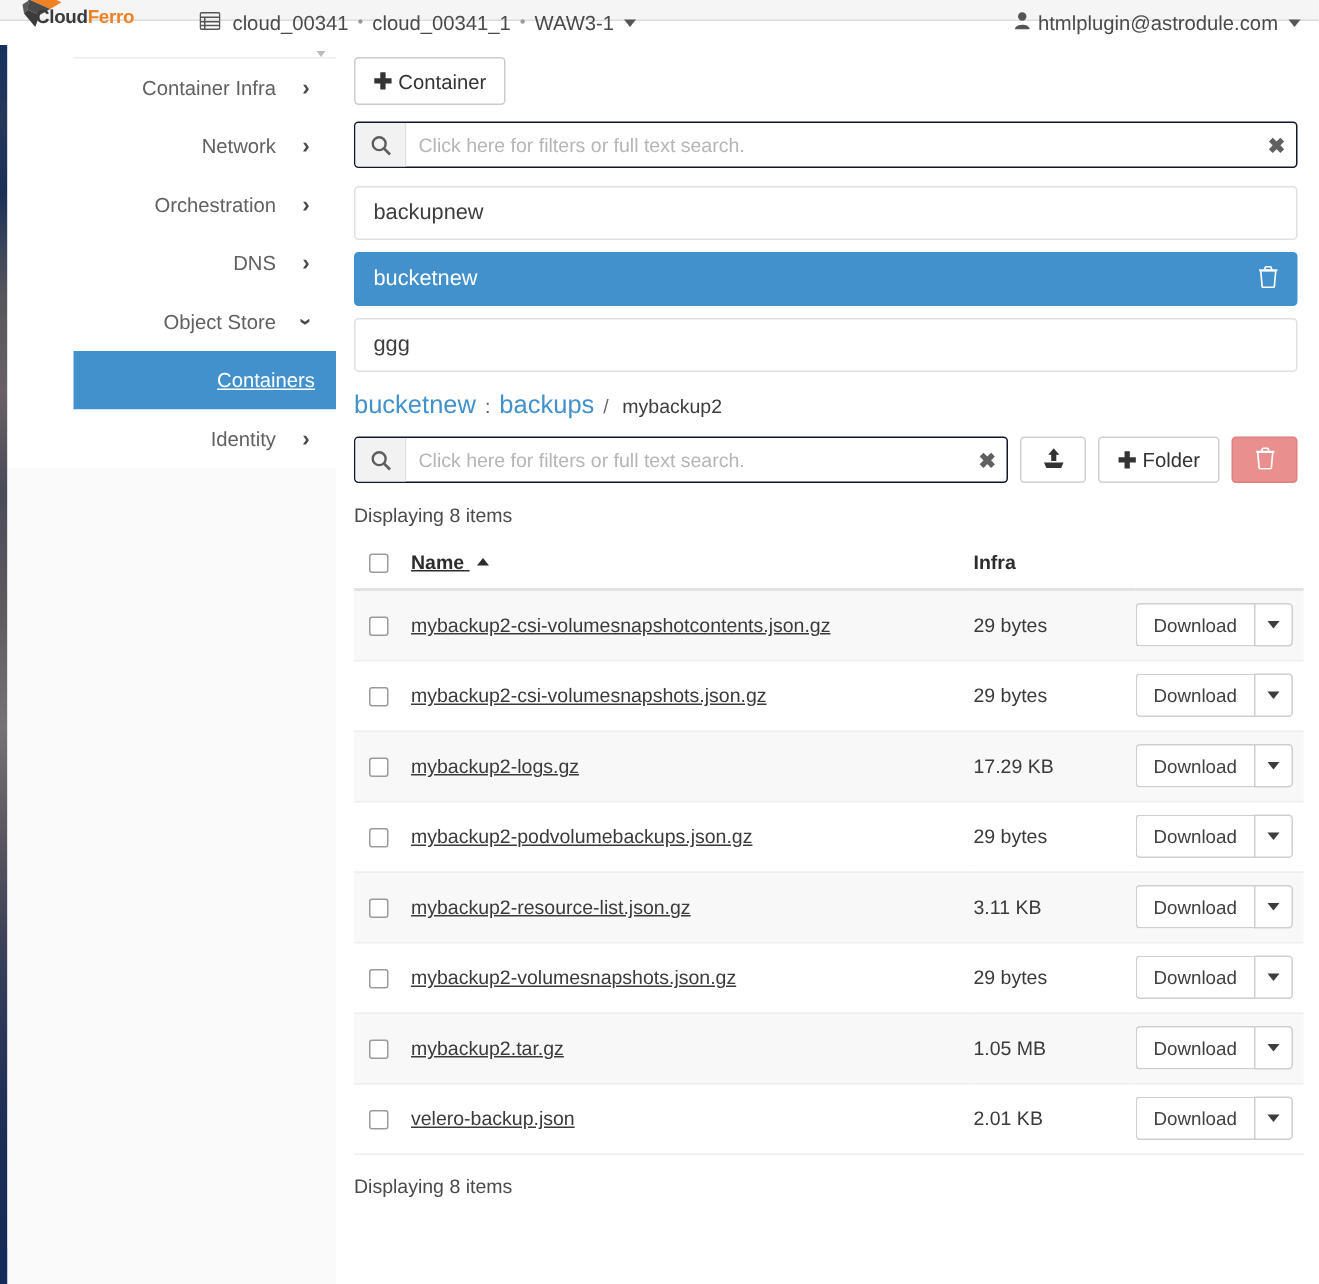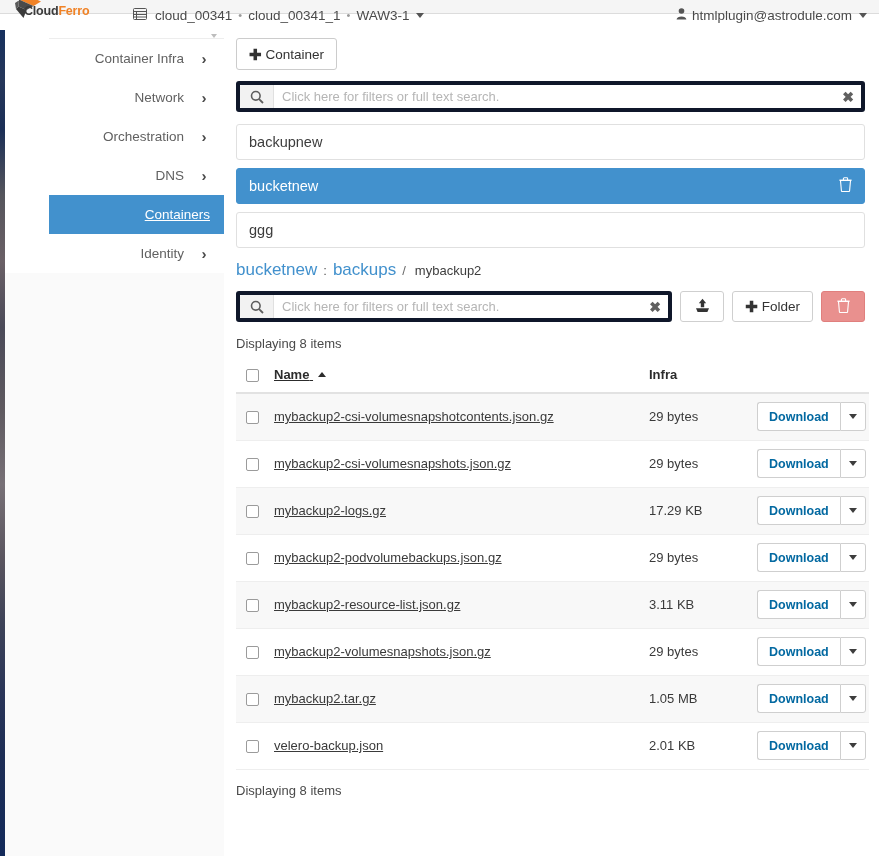--- a/index.html
+++ b/index.html
@@ -162,21 +162,21 @@
   #btn-container {
     margin-top: 8px;
     height: 32px; padding: 0 12px;
   }
 
   
   .searchbar {
     display: flex; align-items: stretch;
     height: 31px;
     margin-top: 11px;
-    border: 4px solid #0f172a;
+    border: 1px solid #0f172a;
     border-radius: 3px;
     background: #ffffff;
   }
   .search-icon-box {
     width: 34px;
     background: #f2f2f2;
     border-right: 1px solid #e0e0e0;
     display: flex; align-items: center; justify-content: center;
     border-radius: 2px 0 0 2px;
   }
@@ -312,23 +312,22 @@
     display: inline-flex; align-items: stretch;
     height: 29px;
   }
   .dl-main {
     border: 1px solid #cfcfcf;
     border-right: none;
     border-radius: 3px 0 0 3px;
     background: #ffffff;
     padding: 0 11px;
     display: flex; align-items: center;
-    font-size: 12.5px; color: #0369a1;
-    cursor: pointer;
-    font-weight: bold;
+    font-size: 12.5px; color: #404040;
+    cursor: pointer;
   }
   .dl-caret {
     border: 1px solid #cfcfcf;
     border-radius: 0 3px 3px 0;
     background: #ffffff;
     width: 26px;
     display: flex; align-items: center; justify-content: center;
     cursor: pointer;
   }
   .dl-caret i {
@@ -412,20 +411,24 @@
     <div class="side-item">
       <span class="label">Orchestration</span>
       <span class="chev">›</span>
     </div>
 
     <div class="side-item">
       <span class="label">DNS</span>
       <span class="chev">›</span>
     </div>
 
+    <div class="side-item">
+      <span class="label">Object Store</span>
+      <span class="chev down">›</span>
+    </div>
 
     <div class="side-item active">
       <span class="label">Containers</span>
     </div>
 
     <div class="side-item">
       <span class="label">Identity</span>
       <span class="chev">›</span>
     </div>
   </div>

